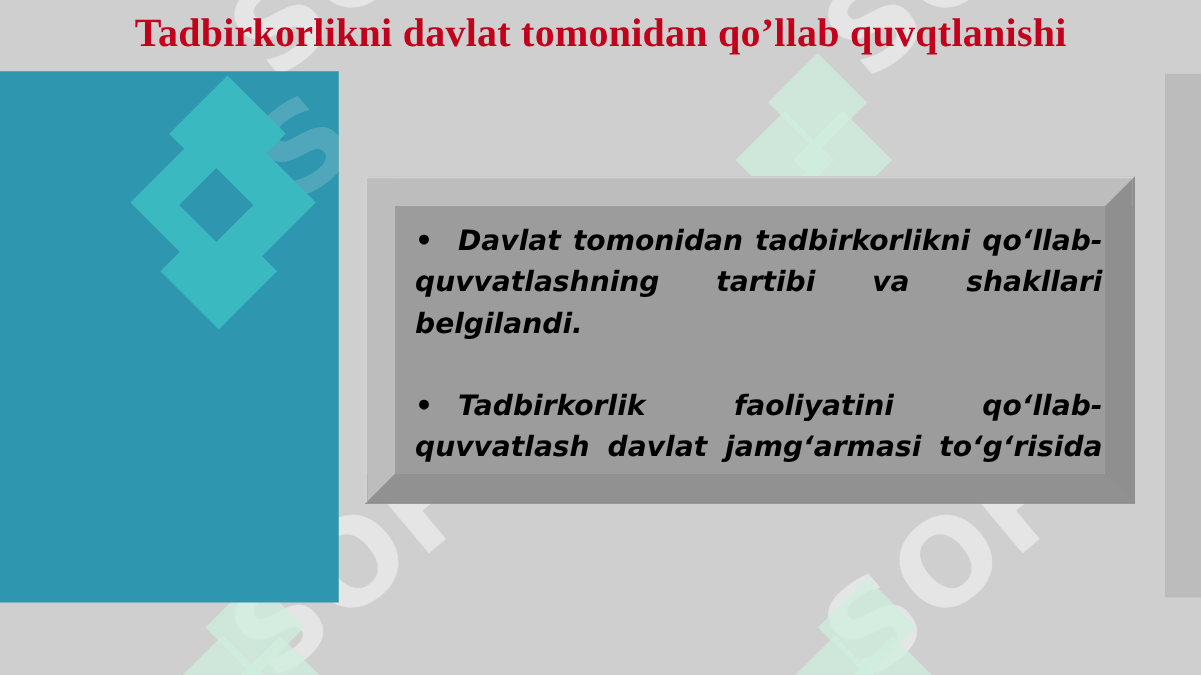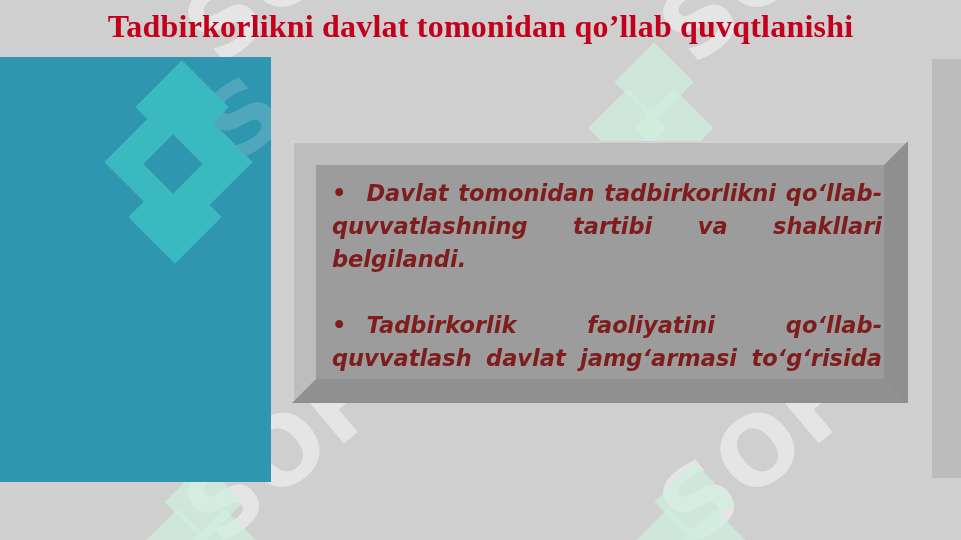--- a/index.html
+++ b/index.html
@@ -175,21 +175,21 @@
     overflow: hidden;
   }
   .body-text {
     position: absolute;
     left: 16px; right: 2px; top: 12px;
     font-family: "DejaVu Sans", "Liberation Sans", sans-serif;
     font-style: italic;
     font-weight: 600;
     font-size: 22.5px;
     line-height: 33px;
-    color: #7f1d1d;
+    color: #000000;
     text-align: justify;
     text-justify: inter-word;
   }
   .body-text p { margin: 0; }
   .body-text p::after {
     content: "";
     display: inline-block;
     width: 100%;
   }
   .bullet-indent { display: inline-block; width: 20px; }

